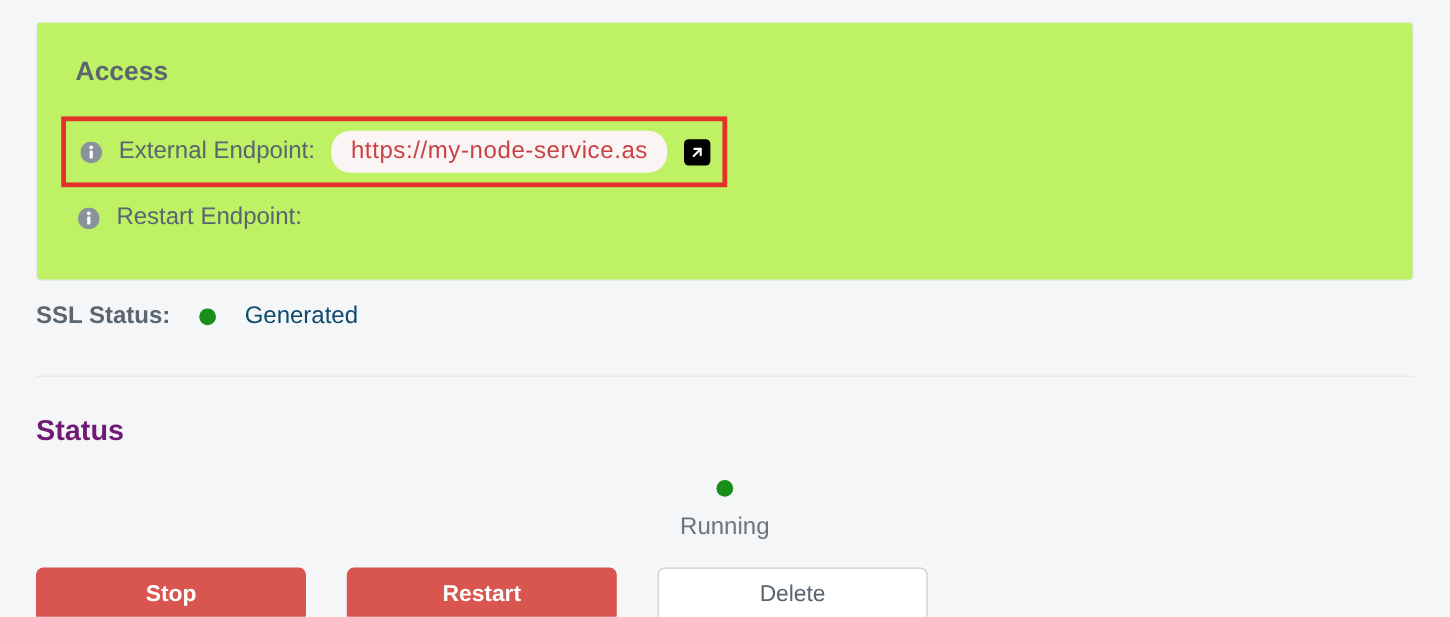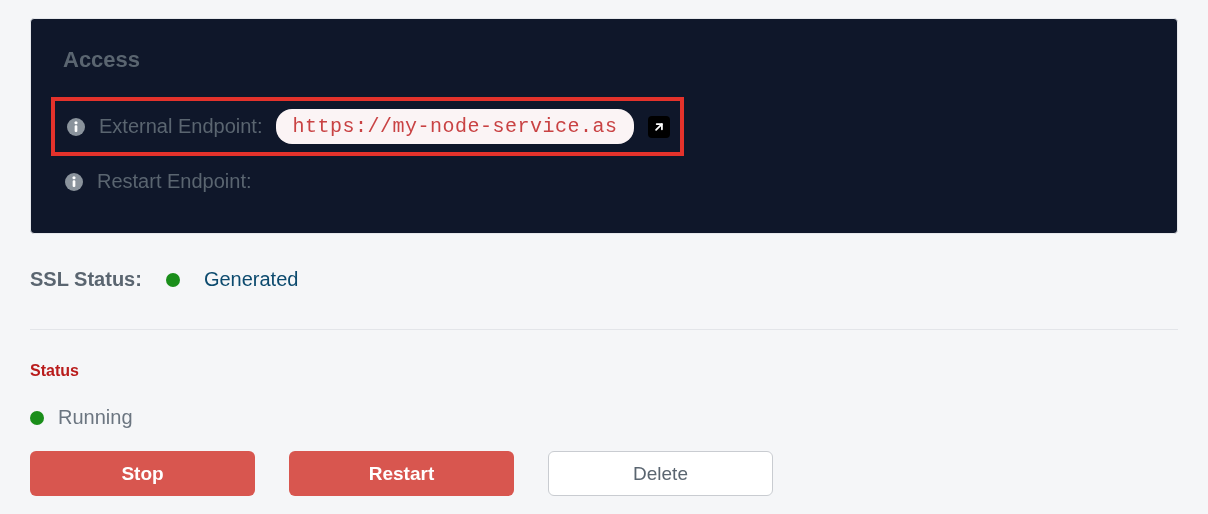--- a/index.html
+++ b/index.html
@@ -11,21 +11,21 @@
       font-family: -apple-system, BlinkMacSystemFont, "Segoe UI", Helvetica, Arial, sans-serif;
       background: #f5f6f8;
       width: 1208px;
       height: 514px;
       overflow: hidden;
     }
     .container {
       padding: 0 30px;
     }
     .access-card {
-      background: #0f172a;
+      background: #bef264;
       border: 1px solid #e5e7eb;
       border-radius: 4px;
       margin-top: 18px;
       padding: 28px 32px 40px 32px;
       position: relative;
     }
     .access-heading {
       color: #5a6570;
       font-size: 22px;
       font-weight: 600;
@@ -55,21 +55,21 @@
     .endpoint-label {
       color: #5a6570;
       font-size: 20px;
       font-weight: 400;
       white-space: nowrap;
       text-align: center;
     }
     .endpoint-url {
       background: #fbf4f5;
       color: #c94243;
-      font-family: Liberation Mono, monospace;
+      font-family: Liberation Sans, sans-serif;
       font-size: 20px;
       font-weight: 500;
       padding: 6px 16px;
       border-radius: 16px;
       letter-spacing: 0.5px;
     }
     .external-link-icon {
       background: #000000;
       width: 22px;
       height: 22px;
@@ -81,21 +81,21 @@
     }
     .external-link-icon svg {
       width: 14px;
       height: 14px;
     }
     .internal-row {
       margin-top: 8px;
       padding-left: 2px;
     }
     .ssl-status-row {
-      margin-top: 34px;
+      margin-top: 18px;
       display: flex;
       align-items: center;
       gap: 24px;
       padding-bottom: 38px;
       border-bottom: 1px solid #e3e5e9;
     }
     .ssl-status-label {
       color: #5a6570;
       font-size: 20px;
       font-weight: 700;
@@ -107,31 +107,32 @@
       border-radius: 50%;
       display: inline-block;
       flex-shrink: 0;
     }
     .ssl-status-value {
       color: #0c4a6e;
       font-size: 20px;
       font-weight: 400;
     }
     .status-heading {
-      color: #b91c1c;
-      font-size: 16px;
+      color: #701a75;
+      font-size: 24px;
       font-weight: 700;
       margin-top: 32px;
       margin-bottom: 26px;
     }
     .running-row {
       display: flex;
       align-items: center;
       gap: 14px;
       margin-bottom: 22px;
+      flex-direction: column;
     }
     .running-text {
       color: #6b7580;
       font-size: 20px;
     }
     .button-row {
       display: flex;
       gap: 34px;
     }
     .btn {

